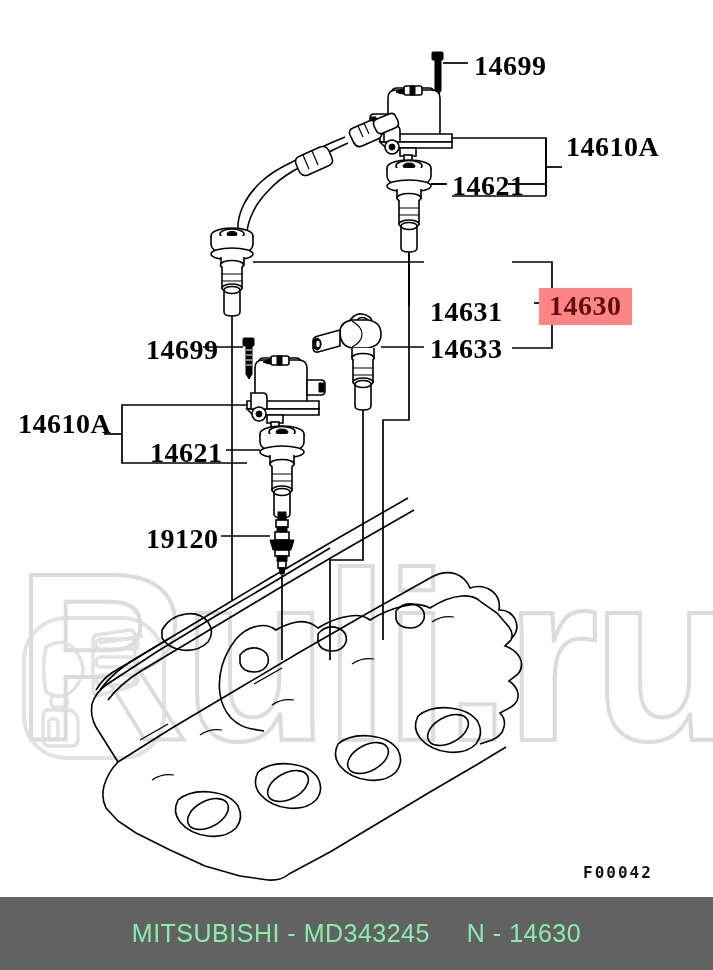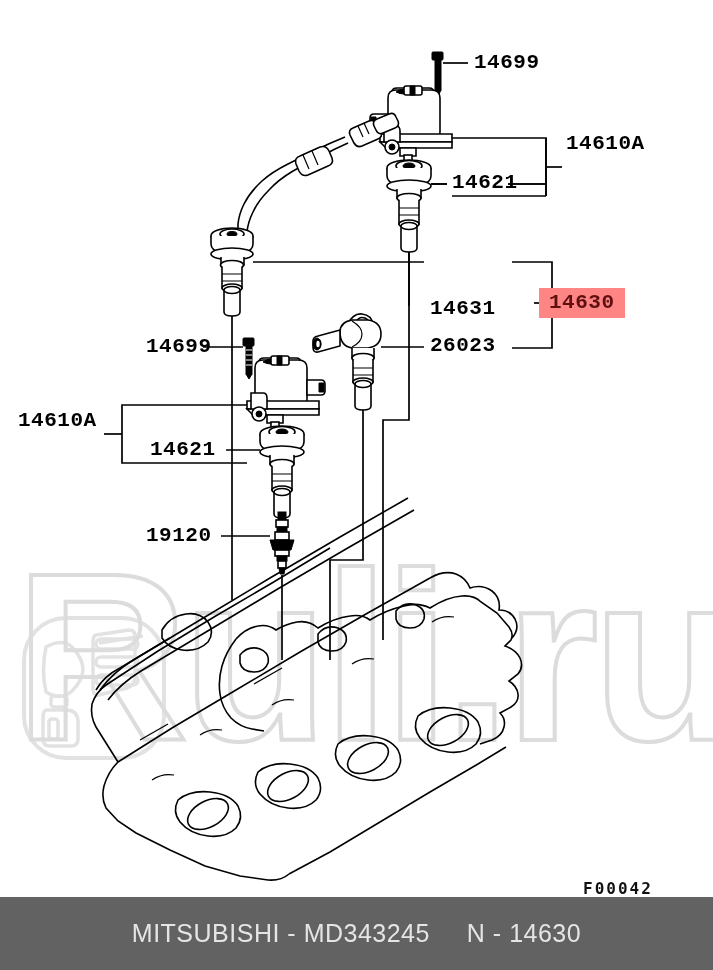--- a/index.html
+++ b/index.html
@@ -26,23 +26,23 @@
     background: #ffffff;
     overflow: hidden;
   }
   #diagram-svg {
     position: absolute;
     left: 0; top: 0;
   }
   
   .plabel {
     position: absolute;
-    font-family: Liberation Mono, monospace;
+    font-family: Liberation Serif, serif;
     font-weight: bold;
-    font-size: 21px;
+    font-size: 28px;
     letter-spacing: 0.5px;
     color: #000000;
     white-space: nowrap;
     line-height: 1;
   }
   .plabel.hl {
     background: #ff8585;
     color: #5e1010;
     padding: 4px 10px 5px 10px;
     font-weight: bold;
@@ -51,36 +51,35 @@
   #diagram-code {
     position: absolute;
     left: 583px;
     top: 863px;
     font-family: "DejaVu Sans Mono", monospace;
     font-weight: bold;
     font-size: 16px;
     letter-spacing: 2px;
     color: #111111;
     white-space: nowrap;
-    margin-top: 16px;
   }
   
   #footer-bar {
     position: absolute;
     left: 0;
     top: 897px;
     width: 713px;
     height: 73px;
     background: #626262;
     display: flex;
     align-items: center;
     justify-content: center;
   }
   #footer-text {
-    color: #e5e5e5;
+    color: #86efac;
     font-family: "Liberation Sans", sans-serif;
     font-size: 25px;
     letter-spacing: 0.5px;
     white-space: nowrap;
   }
   #footer-text .gap {
     display: inline-block;
     width: 22px;
   }
   
@@ -549,21 +548,21 @@
     <div class="plabel" style="left:474px; top:52px;">14699</div>
 
     <div class="plabel" style="left:566px; top:133px;">14610A</div>
 
     <div class="plabel" style="left:452px; top:172px;">14621</div>
 
     <div class="plabel" style="left:430px; top:250px;margin-top:48px;">14631</div>
 
     <div class="plabel hl" style="left:539px; top:288px;">14630</div>
 
-    <div class="plabel" style="left:430px; top:335px;">26023</div>
+    <div class="plabel" style="left:430px; top:335px;">14633</div>
 
     <div class="plabel" style="left:146px; top:336px;">14699</div>
 
     <div class="plabel" style="left:18px; top:410px;">14610A</div>
 
     <div class="plabel" style="left:150px; top:439px;">14621</div>
 
     <div class="plabel" style="left:146px; top:525px;">19120</div>
 
     <div id="diagram-code">F00042</div>

